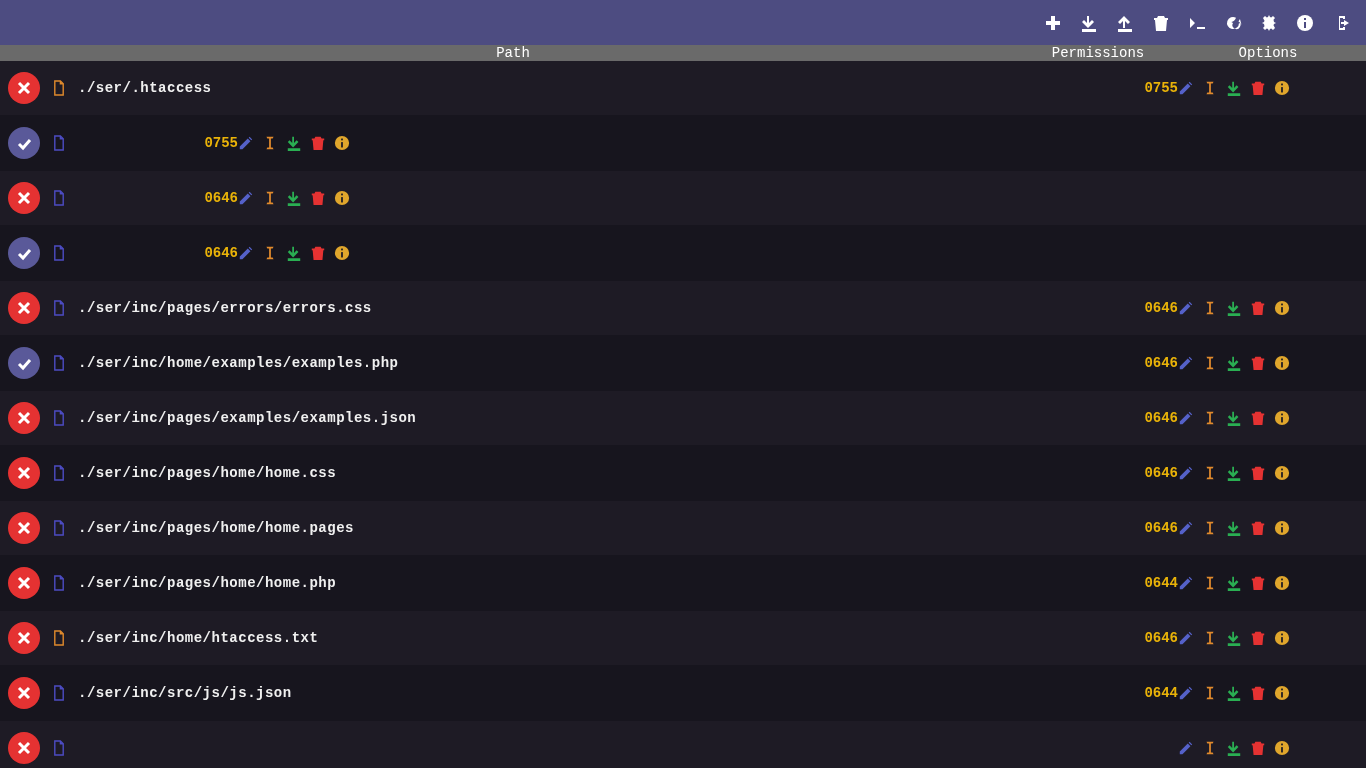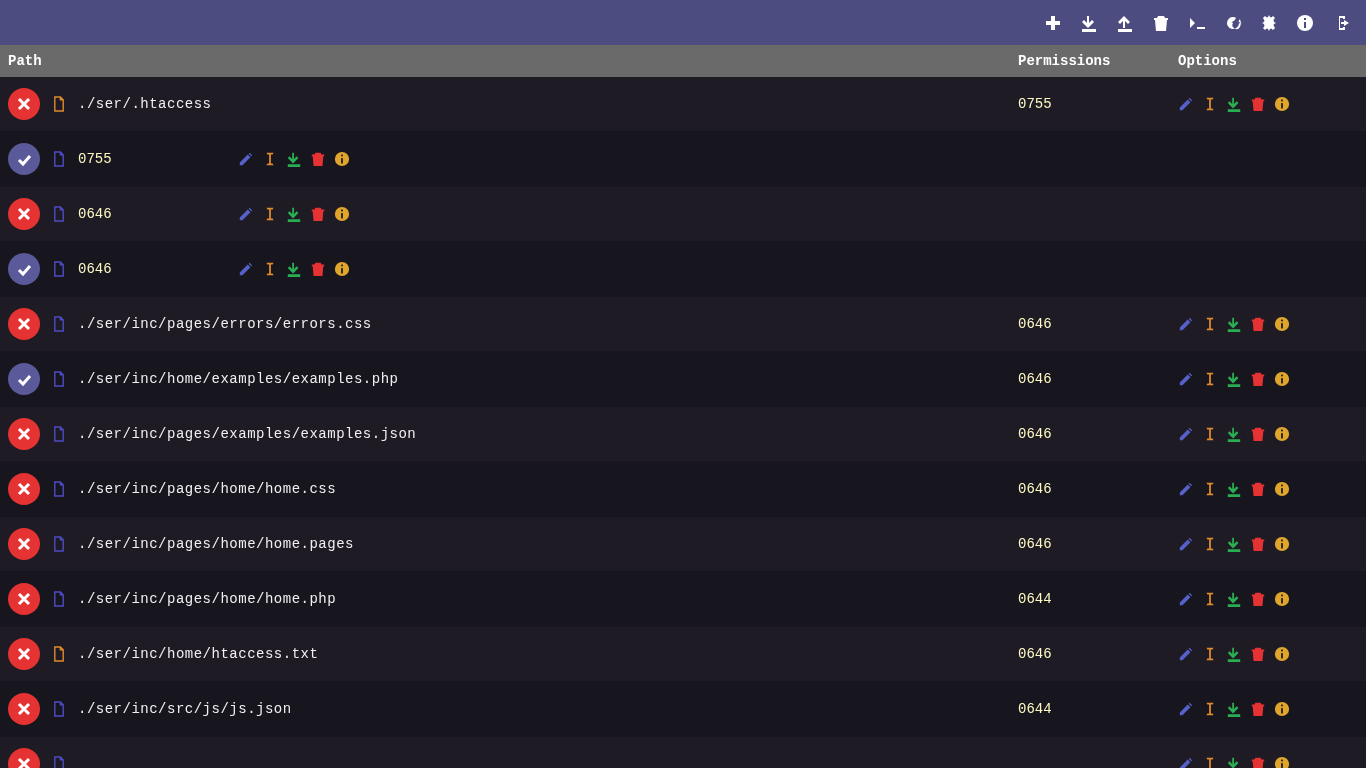--- a/index.html
+++ b/index.html
@@ -24,38 +24,40 @@
   .topbar .ticon {
     width: 18px;
     height: 18px;
     color: #ffffff;
     cursor: pointer;
     display: flex;
     align-items: center;
     justify-content: center;
   }
   .header {
-    height: 32px;
+    height: 16px;
     background: #6a6a6a;
     display: flex;
     align-items: center;
     padding: 0 8px;
-    font-weight: bold;
+    font-weight: normal;
     color: #fff;
+    text-align: center;
   }
   .col-path { flex: 1; }
   .col-perm { width: 160px; }
   .col-opt  { width: 180px; }
   .rows { }
   .row {
     height: 55px;
     display: flex;
     align-items: center;
     padding: 7px 8px;
     border-bottom: 1px solid #17151e;
+    font-weight: bold;
   }
   .row.odd  { background: #1e1b25; }
   .row.even { background: #17151e; }
   .status {
     width: 32px;
     height: 32px;
     border-radius: 50%;
     display: flex;
     align-items: center;
     justify-content: center;
@@ -77,21 +79,22 @@
     flex: 1;
     font-family: "Courier New", monospace;
     color: #f0f0f0;
     letter-spacing: 0.5px;
     white-space: nowrap;
     overflow: hidden;
   }
   .perm-text {
     width: 160px;
     font-family: "Courier New", monospace;
-    color: #fef9c3;
+    color: #eab308;
+    text-align: right;
   }
   .opts {
     width: 180px;
     display: flex;
     gap: 8px;
     align-items: center;
   }
   .opts .oicon { width: 16px; height: 16px; cursor: pointer; display:flex; align-items:center; justify-content:center;}
   .c-blue   { color: #5561c9; }
   .c-orange { color: #e08a2c; }

